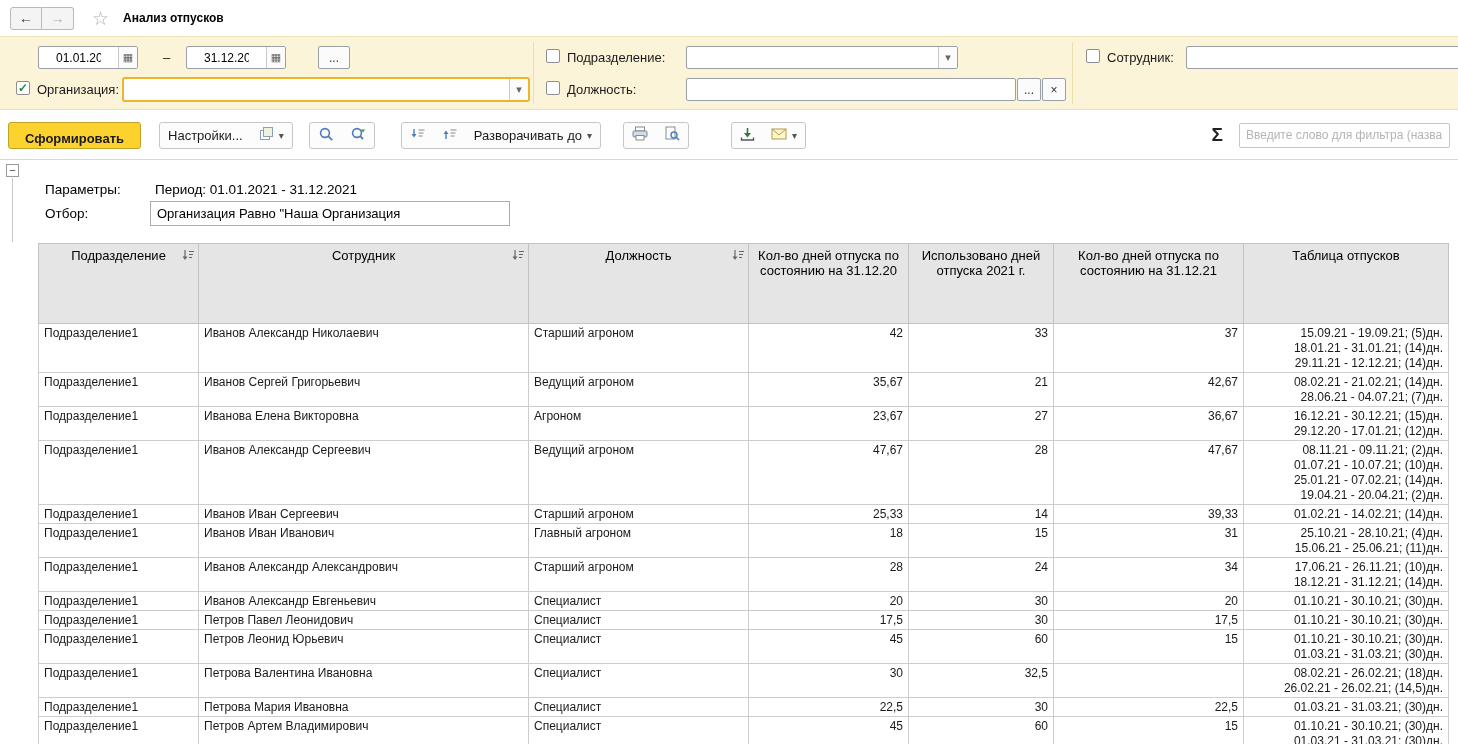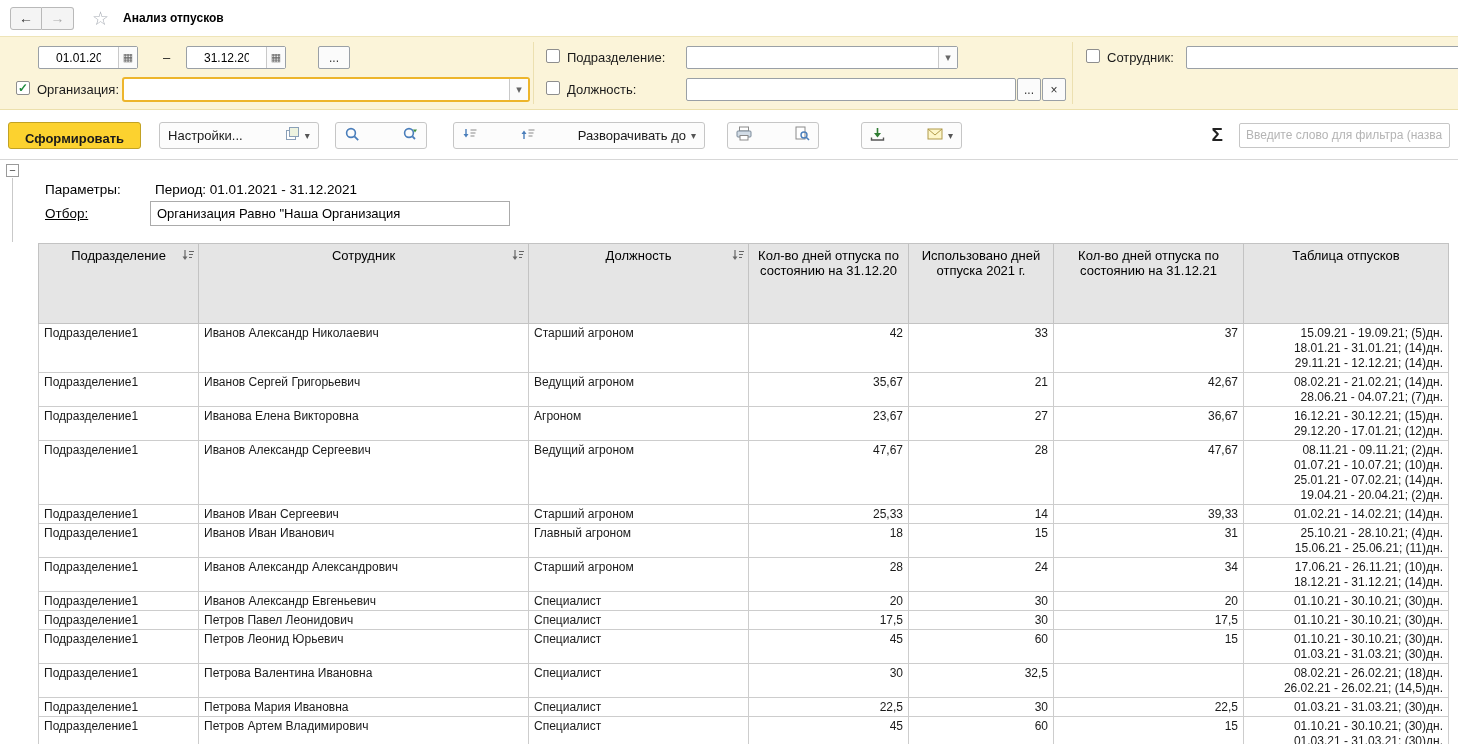--- a/index.html
+++ b/index.html
@@ -22,35 +22,35 @@
   .checkbox { position:absolute; width:14px; height:14px; border:1px solid #8e8e8e; background:#fff; border-radius:2px; cursor:pointer; font-size:12px; line-height:12px; text-align:center; color:#1d8a3c; font-weight:bold; }
   .field { position:absolute; display:flex; height:23px; border:1px solid #9aa0a6; background:#fff; border-radius:2px; }
   .field input { flex:1; border:none; outline:none; font:12px "Liberation Sans", sans-serif; padding:0 17px; min-width:0; background:transparent; }
   .field .side-btn { width:19px; border:none; border-left:1px solid #c9c9c9; background:#fbfbfb; font-size:11px; color:#666; cursor:pointer; }
   .field.hl { border:2px solid #edb52c; border-radius:3px; }
   .mini-btn { position:absolute; height:23px; border:1px solid #9aa0a6; background:#fbfbfb; border-radius:2px; font-size:12px; color:#333; cursor:pointer; }
 
   
   .toolbar { position:absolute; left:0; top:111px; width:100%; height:49px; background:#fff; border-bottom:1px solid #d7d7d7; display:flex; align-items:center; padding:0 8px; }
   .btn-generate { height:27px; padding:8px 16px; background:#fcd22f; border:1px solid #c2a224; border-radius:3px; font:bold 13px "Liberation Sans", sans-serif; color:#1a1a1a; cursor:pointer; }
-  .btn-group { display:flex; align-items:stretch; height:27px; border:1px solid #c6c6c6; border-radius:3px; background:#fcfcfc; overflow:hidden;gap:26px; }
+  .btn-group { display:flex; align-items:stretch; height:27px; border:1px solid #c6c6c6; border-radius:3px; background:#fcfcfc; overflow:hidden; }
   .btn-group > * + * { border-left:1px solid #e3e3e3; }
   .tb-btn { display:flex; align-items:center; gap:5px; padding:0 8px; background:transparent; border:none; font:13px "Liberation Sans", sans-serif; color:#1a1a1a; cursor:pointer; }
   .tb-btn .dd { font-size:10px; color:#555; }
   .sigma { font-size:19px; font-weight:bold; color:#222; margin-left:auto; }
   .filter-input { margin-left:16px; width:211px; height:25px; border:1px solid #c6c6c6; border-radius:2px; font:12px "Liberation Sans", sans-serif; padding:0 6px; color:#4c1d95; }
   .filter-input::placeholder { color:#b4b4b4; }
 
   
   .report { position:absolute; left:0; top:160px; width:100%; height:584px; background:#fff; overflow:hidden; }
   .collapse-box { position:absolute; left:6px; top:4px; width:13px; height:13px; border:1px solid #9a9a9a; background:#fff; font-size:11px; line-height:10px; text-align:center; color:#444; cursor:pointer; }
   .gutter-line { position:absolute; left:12px; top:18px; width:1px; height:64px; background:#c9c9c9; }
   .params-label { position:absolute; left:45px; top:22px; font-size:13.5px; color:#000; }
   .params-value { position:absolute; left:155px; top:22px; font-size:13.5px; color:#000; }
-  .sel-label { position:absolute; left:45px; top:46px; font-size:13.5px; color:#000;text-decoration:underline; }
+  .sel-label { position:absolute; left:45px; top:46px; font-size:13.5px; color:#000; }
   .sel-box { position:absolute; left:150px; top:41px; width:360px; height:25px; border:1px solid #ababab; font-size:13px; line-height:23px; padding:0 6px; color:#000; white-space:nowrap; overflow:hidden; }
 
   table.grid { position:absolute; left:38px; top:83px; border-collapse:collapse; table-layout:fixed; }
   .grid col.c1 { width:160px; } .grid col.c2 { width:330px; } .grid col.c3 { width:220px; }
   .grid col.c4 { width:160px; } .grid col.c5 { width:145px; } .grid col.c6 { width:190px; } .grid col.c7 { width:205px; }
   .grid th { border:1px solid #c3c3c3; background:#e5e5e5; font:13px "Liberation Sans", sans-serif; font-weight:normal; text-align:center; vertical-align:top; padding:4px 6px; height:80px; position:relative; cursor:pointer; }
   .grid th .sort-ic { position:absolute; right:3px; top:5px; }
   .grid td { border:1px solid #cdcdcd; font:12px "Liberation Sans", sans-serif; color:#1a1a1a; vertical-align:top; padding:2px 5px 1px; line-height:15px; }
   .grid td.num { text-align:right; }
   .grid td.vac { text-align:right; }

